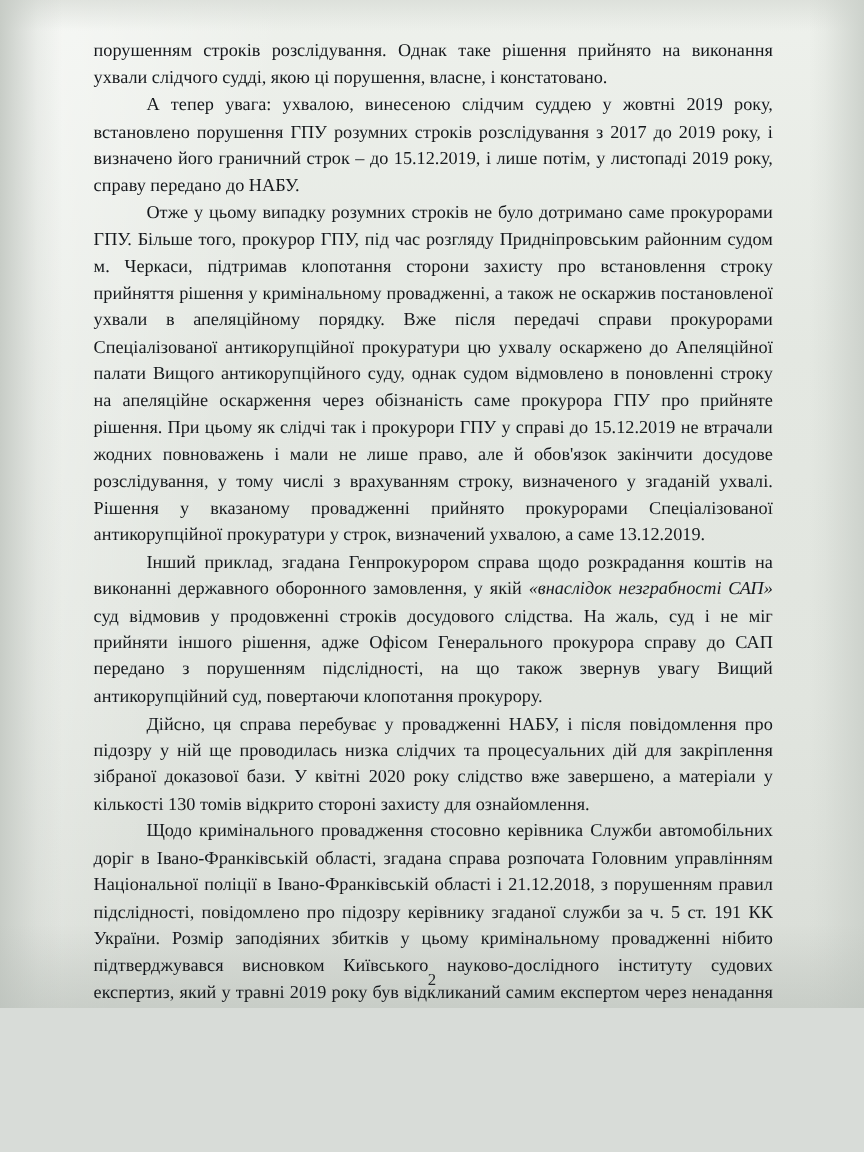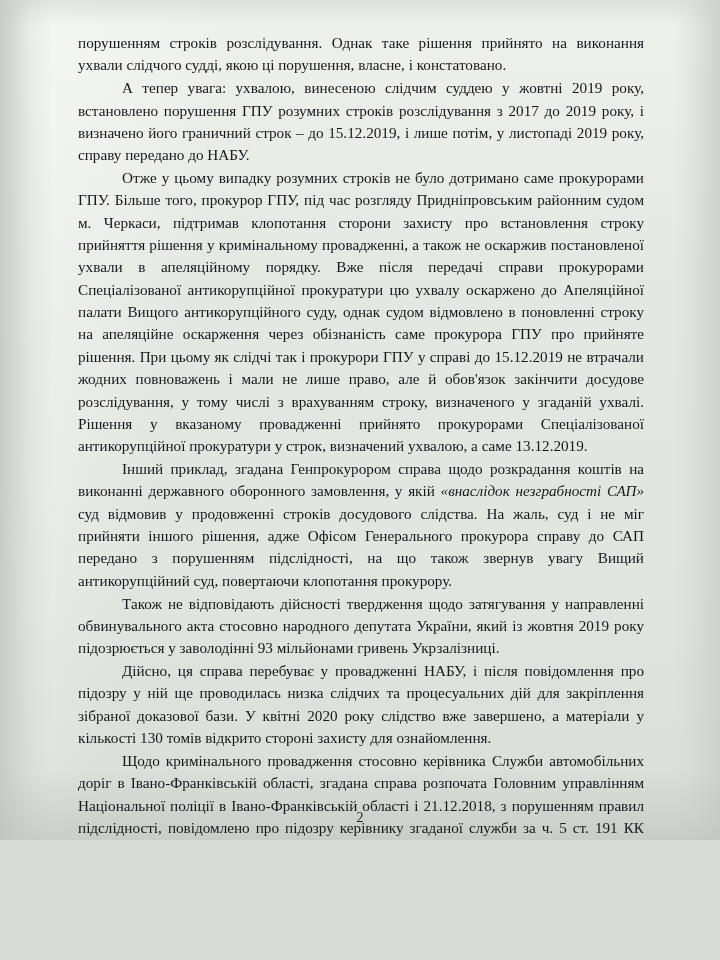--- a/index.html
+++ b/index.html
@@ -95,19 +95,18 @@
   <div class="shade-top"></div>
   <div class="shade-left"></div>
   <div class="shade-right"></div>
   <div class="shade-bottom"></div>
 
   <div class="content" id="doc-body">
       <p class=""><span>порушенням строків розслідування. Однак таке рішення прийнято на виконання ухвали слідчого судді, якою ці порушення, власне, і констатовано.</span></p>
       <p class="indent"><span>А тепер увага: ухвалою, винесеною слідчим суддею у жовтні 2019 року, встановлено порушення ГПУ розумних строків розслідування з 2017 до 2019 року, і визначено його граничний строк – до 15.12.2019, і лише потім, у листопаді 2019 року, справу передано до НАБУ.</span></p>
       <p class="indent"><span>Отже у цьому випадку розумних строків не було дотримано саме прокурорами ГПУ. Більше того, прокурор ГПУ, під час розгляду Придніпровським районним судом м. Черкаси, підтримав клопотання сторони захисту про встановлення строку прийняття рішення у кримінальному провадженні, а також не оскаржив постановленої ухвали в апеляційному порядку. Вже після передачі справи прокурорами Спеціалізованої антикорупційної прокуратури цю ухвалу оскаржено до Апеляційної палати Вищого антикорупційного суду, однак судом відмовлено в поновленні строку на апеляційне оскарження через обізнаність саме прокурора ГПУ про прийняте рішення. При цьому як слідчі так і прокурори ГПУ у справі до 15.12.2019 не втрачали жодних повноважень і мали не лише право, але й обов'язок закінчити досудове розслідування, у тому числі з врахуванням строку, визначеного у згаданій ухвалі. Рішення у вказаному провадженні прийнято прокурорами Спеціалізованої антикорупційної прокуратури у строк, визначений ухвалою, а саме 13.12.2019.</span></p>
       <p class="indent"><span>Інший приклад, згадана Генпрокурором справа щодо розкрадання коштів на виконанні державного оборонного замовлення, у якій </span><span class="bold-italic">«внаслідок незграбності САП»</span><span> суд відмовив у продовженні строків досудового слідства. На жаль, суд і не міг прийняти іншого рішення, адже Офісом Генерального прокурора справу до САП передано з порушенням підслідності, на що також звернув увагу Вищий антикорупційний суд, повертаючи клопотання прокурору.</span></p>
-      <p class="indent"><span>Також не відповідають дійсності твердження щодо затягування у направленні обвинувального акта стосовно народного депутата України, який із жовтня 2019 року підозрюється у заволодінні 93 мільйонами гривень Укрзалізниці.</span></p>
       <p class="indent"><span>Дійсно, ця справа перебуває у провадженні НАБУ, і після повідомлення про підозру у ній ще проводилась низка слідчих та процесуальних дій для закріплення зібраної доказової бази. У квітні 2020 року слідство вже завершено, а матеріали у кількості 130 томів відкрито стороні захисту для ознайомлення.</span></p>
       <p class="indent"><span>Щодо кримінального провадження стосовно керівника Служби автомобільних доріг в Івано-Франківській області, згадана справа розпочата Головним управлінням Національної поліції в Івано-Франківській області і 21.12.2018, з порушенням правил підслідності, повідомлено про підозру керівнику згаданої служби за ч. 5 ст. 191 КК України. Розмір заподіяних збитків у цьому кримінальному провадженні нібито підтверджувався висновком Київського науково-дослідного інституту судових експертиз, який у травні 2019 року був відкликаний самим експертом через ненадання органом досудового розслідування всіх вихідних даних під час проведення експертного дослідження. З урахуванням цих обставин прокурорами САП кримінальне провадження</span></p>
     </div>
 
   <div class="page-number">2</div>
 </div>
 
 </body></html>

